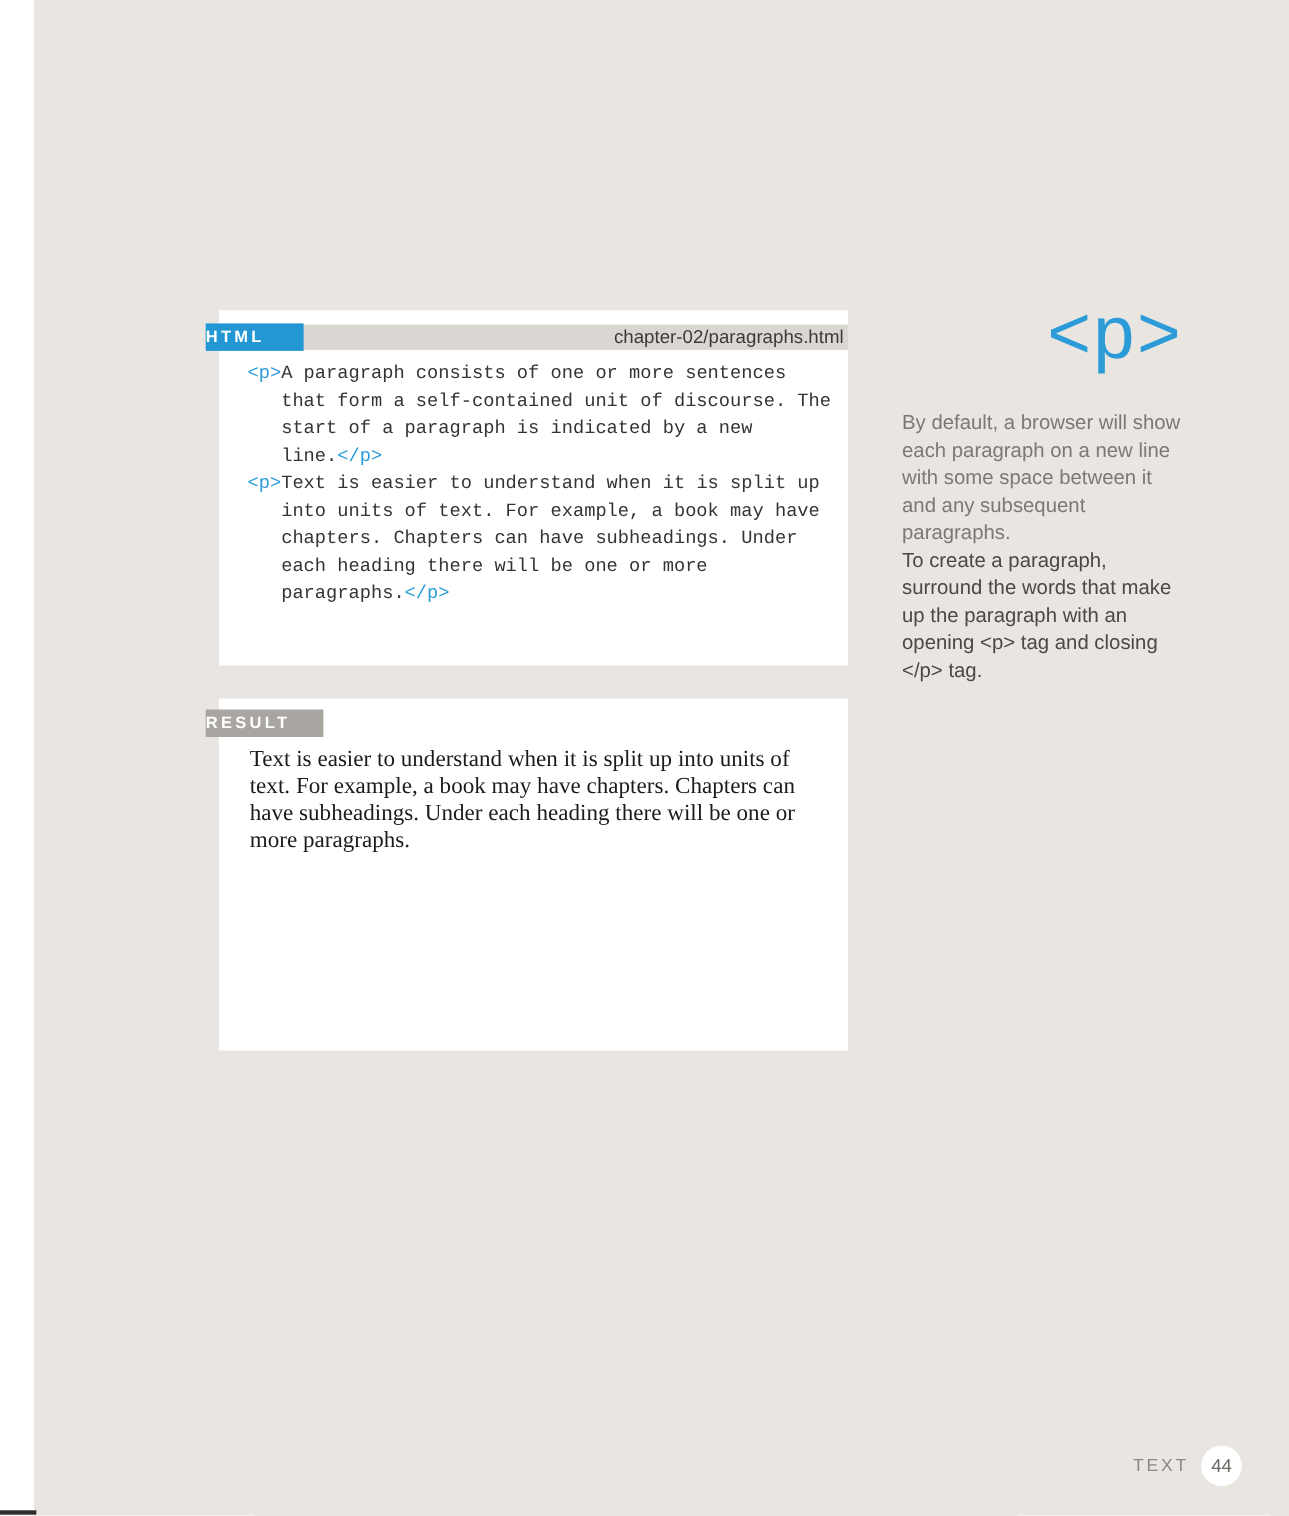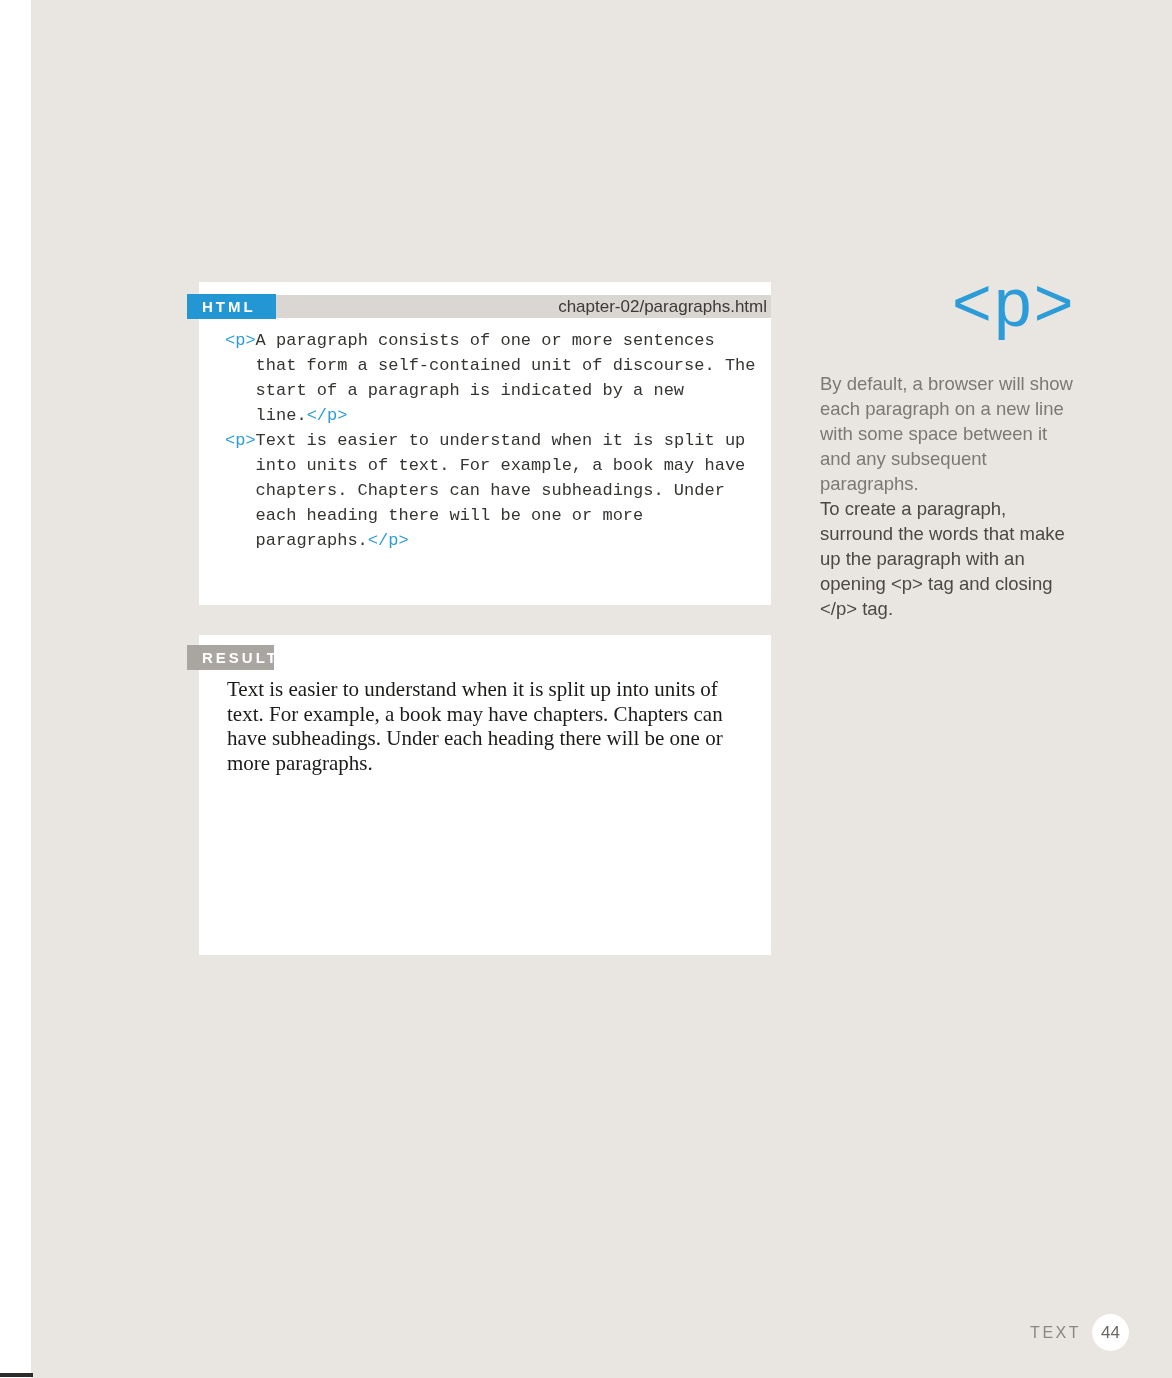--- a/index.html
+++ b/index.html
@@ -17,37 +17,37 @@
     font-size:56px; font-weight:200; letter-spacing:3px;
     color:#908d89; white-space:nowrap;
   }
 
   
   .code-panel { position:absolute; left:199px; top:282px; width:572px; height:323px; background:#ffffff; }
   .label-row { position:absolute; left:0; top:13px; width:100%; height:23px; background:#dad7d3; }
   .tab {
     position:absolute; top:-1px; height:25px;
     color:#ffffff; font-weight:bold; font-size:15px; letter-spacing:3px;
-    display:flex; align-items:center; padding-left:15px;
+    display:flex; align-items:center; 
   }
   .tab-html { left:-12px; width:89px; background:#2397d4; }
   .filename {
     position:absolute; right:4px; top:0; height:23px; line-height:24px;
     font-family:Liberation Sans, sans-serif; font-size:17px; color:#3b3a37;
   }
   .code-block {
     position:absolute; left:26px; top:46px;
     font-family:"Liberation Mono", monospace; font-size:17px; line-height:25px;
     color:#343431; white-space:pre;
   }
   .code-block .tag { color:#2b9cd8; }
 
   
   .result-panel { position:absolute; left:199px; top:635px; width:572px; height:320px; background:#ffffff; }
-  .tab-result { left:-12px; top:10px; width:87px; background:#a9a6a2; }
+  .tab-result { left:-12px; top:10px; width:107px; background:#a9a6a2; }
   .result-text {
     position:absolute; left:28px; top:42px; width:532px;
     font-family:"Liberation Serif", serif; font-size:21px; line-height:24.5px; color:#1c1b19;
   }
   .result-text p { margin-bottom:22px; }
 
   
   .sidebar { position:absolute; left:820px; top:270px; width:256px; }
   .element-glyph {
     text-align:right; font-family:"Liberation Mono", monospace;

